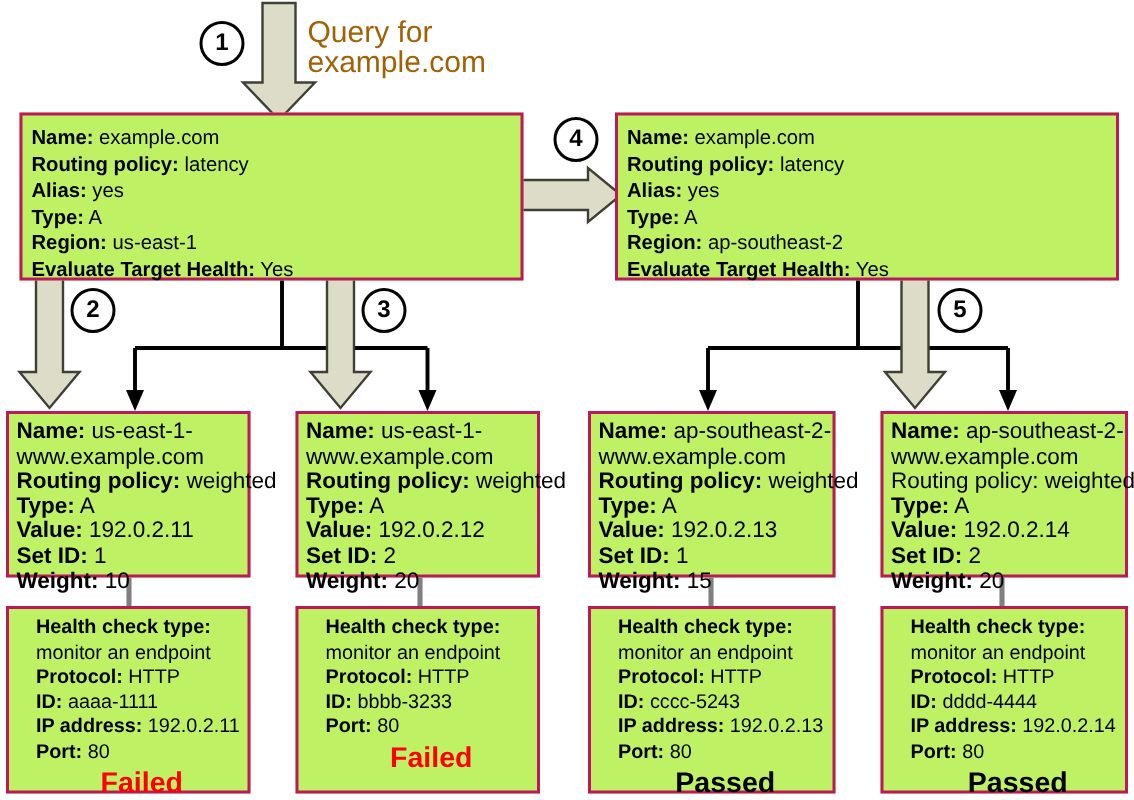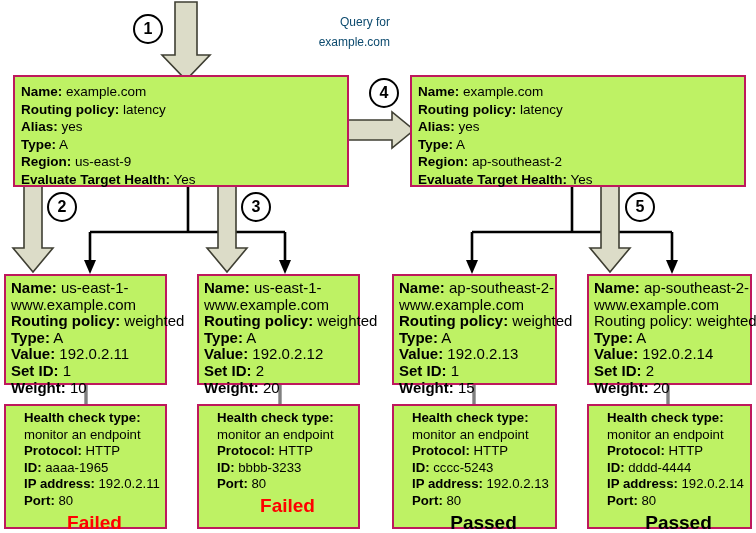--- a/index.html
+++ b/index.html
@@ -64,24 +64,24 @@
     color: #000000;
     font-size: 16px;
     font-weight: bold;
     line-height: 25px;
     text-align: center;
   }
 
   
   .caption {
     position: absolute;
-    font-size: 12px;
+    font-size: 20px;
     line-height: 20px;
-    color: #0c4a6e;
-    text-align: right;
+    color: #a16207;
+    text-align: left;
     white-space: pre-line;
   }
 
   
   #lines {
     position: absolute;
     left: 0;
     top: 0;
     width: 756px;
     height: 533px;
@@ -134,21 +134,21 @@
   <div class="circle" style="left:47px; top:192px;">2</div>
   <div class="circle" style="left:241px; top:192px;">3</div>
   <div class="circle" style="left:369px; top:78px;">4</div>
   <div class="circle" style="left:625px; top:192px;">5</div>
 
   <div class="rec-box top-box" style="left:13px; top:75px; width:336px; height:112px;">
       <div class="ln"><span class="k">Name:</span><span class="v"> example.com</span></div>
       <div class="ln"><span class="k">Routing policy:</span><span class="v"> latency</span></div>
       <div class="ln"><span class="k">Alias:</span><span class="v"> yes</span></div>
       <div class="ln"><span class="k">Type:</span><span class="v"> A</span></div>
-      <div class="ln"><span class="k">Region:</span><span class="v"> us-east-9</span></div>
+      <div class="ln"><span class="k">Region:</span><span class="v"> us-east-1</span></div>
       <div class="ln"><span class="k">Evaluate Target Health:</span><span class="v"> Yes</span></div>
     </div>
 
   <div class="rec-box top-box" style="left:410px; top:75px; width:336px; height:112px;">
       <div class="ln"><span class="k">Name:</span><span class="v"> example.com</span></div>
       <div class="ln"><span class="k">Routing policy:</span><span class="v"> latency</span></div>
       <div class="ln"><span class="k">Alias:</span><span class="v"> yes</span></div>
       <div class="ln"><span class="k">Type:</span><span class="v"> A</span></div>
       <div class="ln"><span class="k">Region:</span><span class="v"> ap-southeast-2</span></div>
       <div class="ln"><span class="k">Evaluate Target Health:</span><span class="v"> Yes</span></div>
@@ -191,21 +191,21 @@
       <div class="ln"><span class="k">Type:</span><span class="v"> A</span></div>
       <div class="ln"><span class="k">Value:</span><span class="v"> 192.0.2.14</span></div>
       <div class="ln"><span class="k">Set ID:</span><span class="v"> 2</span></div>
       <div class="ln"><span class="k">Weight:</span><span class="v"> 20</span></div>
     </div>
 
   <div class="rec-box hc-box" style="left:4px; top:404px; width:163px; height:125px;">
       <div class="ln"><span class="k">Health check type:</span></div>
       <div class="ln"><span class="v"> monitor an endpoint</span></div>
       <div class="ln"><span class="k">Protocol:</span><span class="v"> HTTP</span></div>
-      <div class="ln"><span class="k">ID:</span><span class="v"> aaaa-1965</span></div>
+      <div class="ln"><span class="k">ID:</span><span class="v"> aaaa-1111</span></div>
       <div class="ln"><span class="k">IP address:</span><span class="v"> 192.0.2.11</span></div>
       <div class="ln"><span class="k">Port:</span><span class="v"> 80</span></div>
       <div class="status failed">Failed</div>
     </div>
 
   <div class="rec-box hc-box" style="left:197px; top:404px; width:163px; height:125px;">
       <div class="ln"><span class="k">Health check type:</span></div>
       <div class="ln"><span class="v"> monitor an endpoint</span></div>
       <div class="ln"><span class="k">Protocol:</span><span class="v"> HTTP</span></div>
       <div class="ln"><span class="k">ID:</span><span class="v"> bbbb-3233</span></div>

